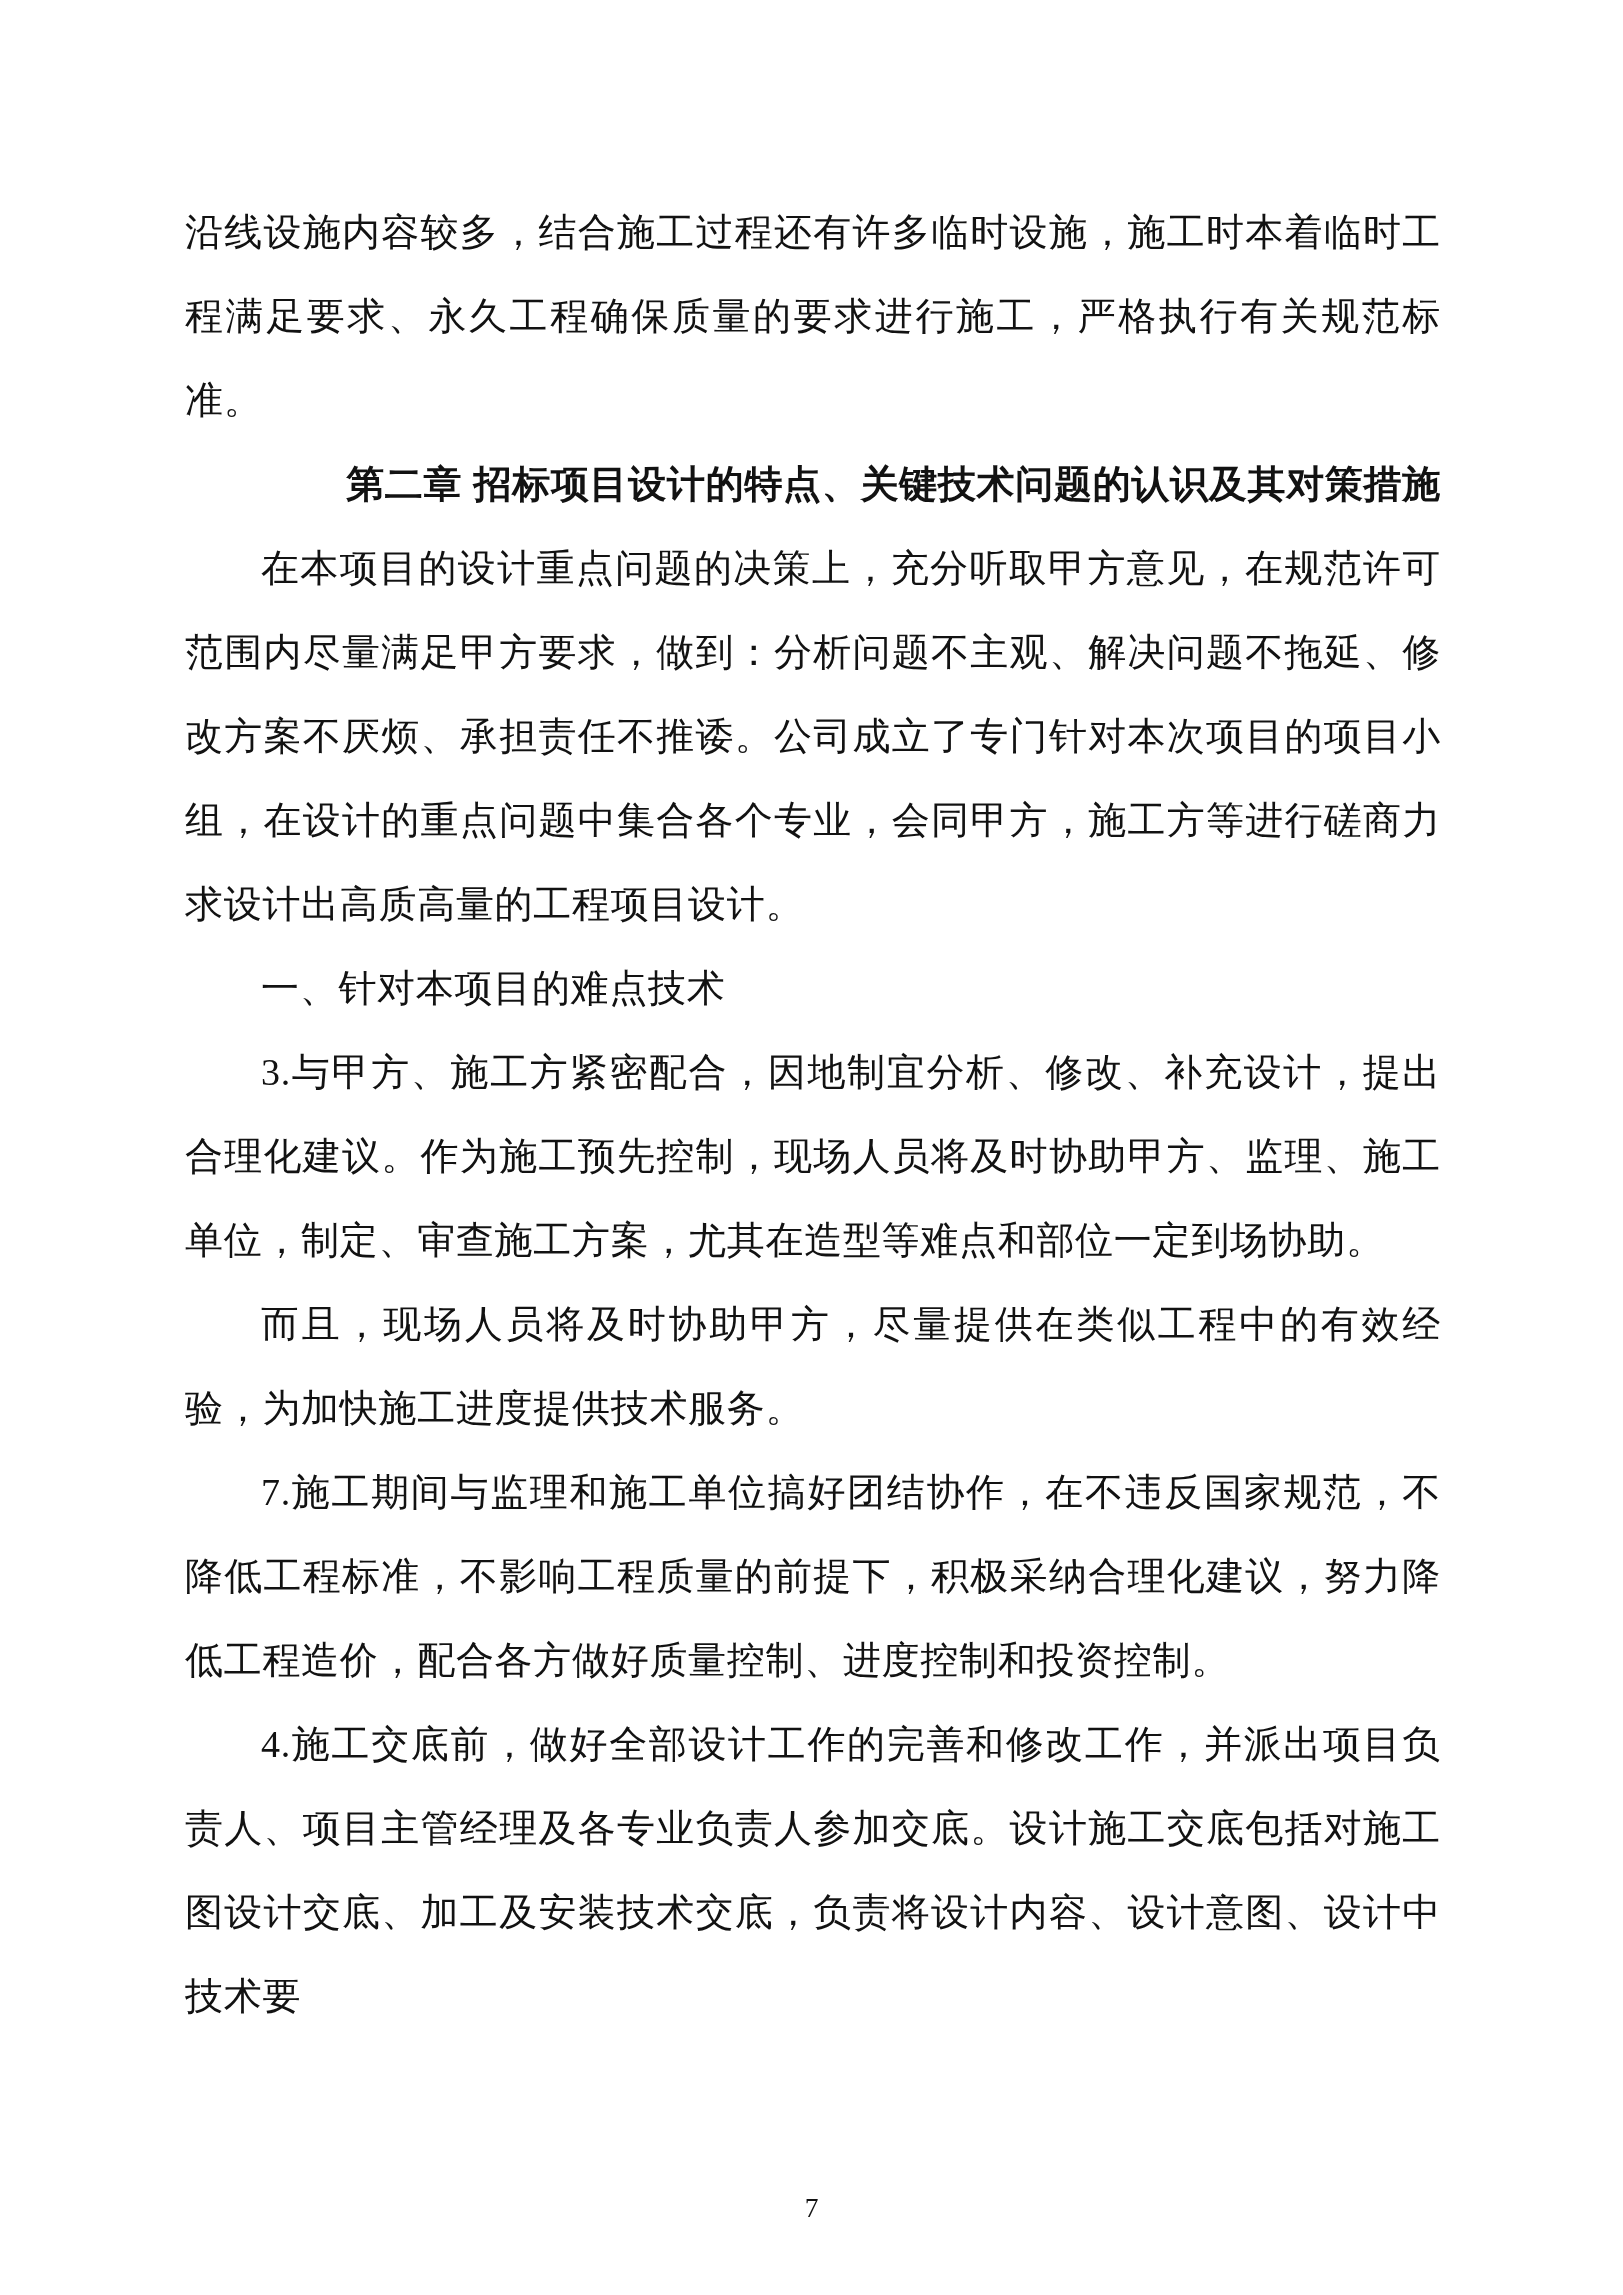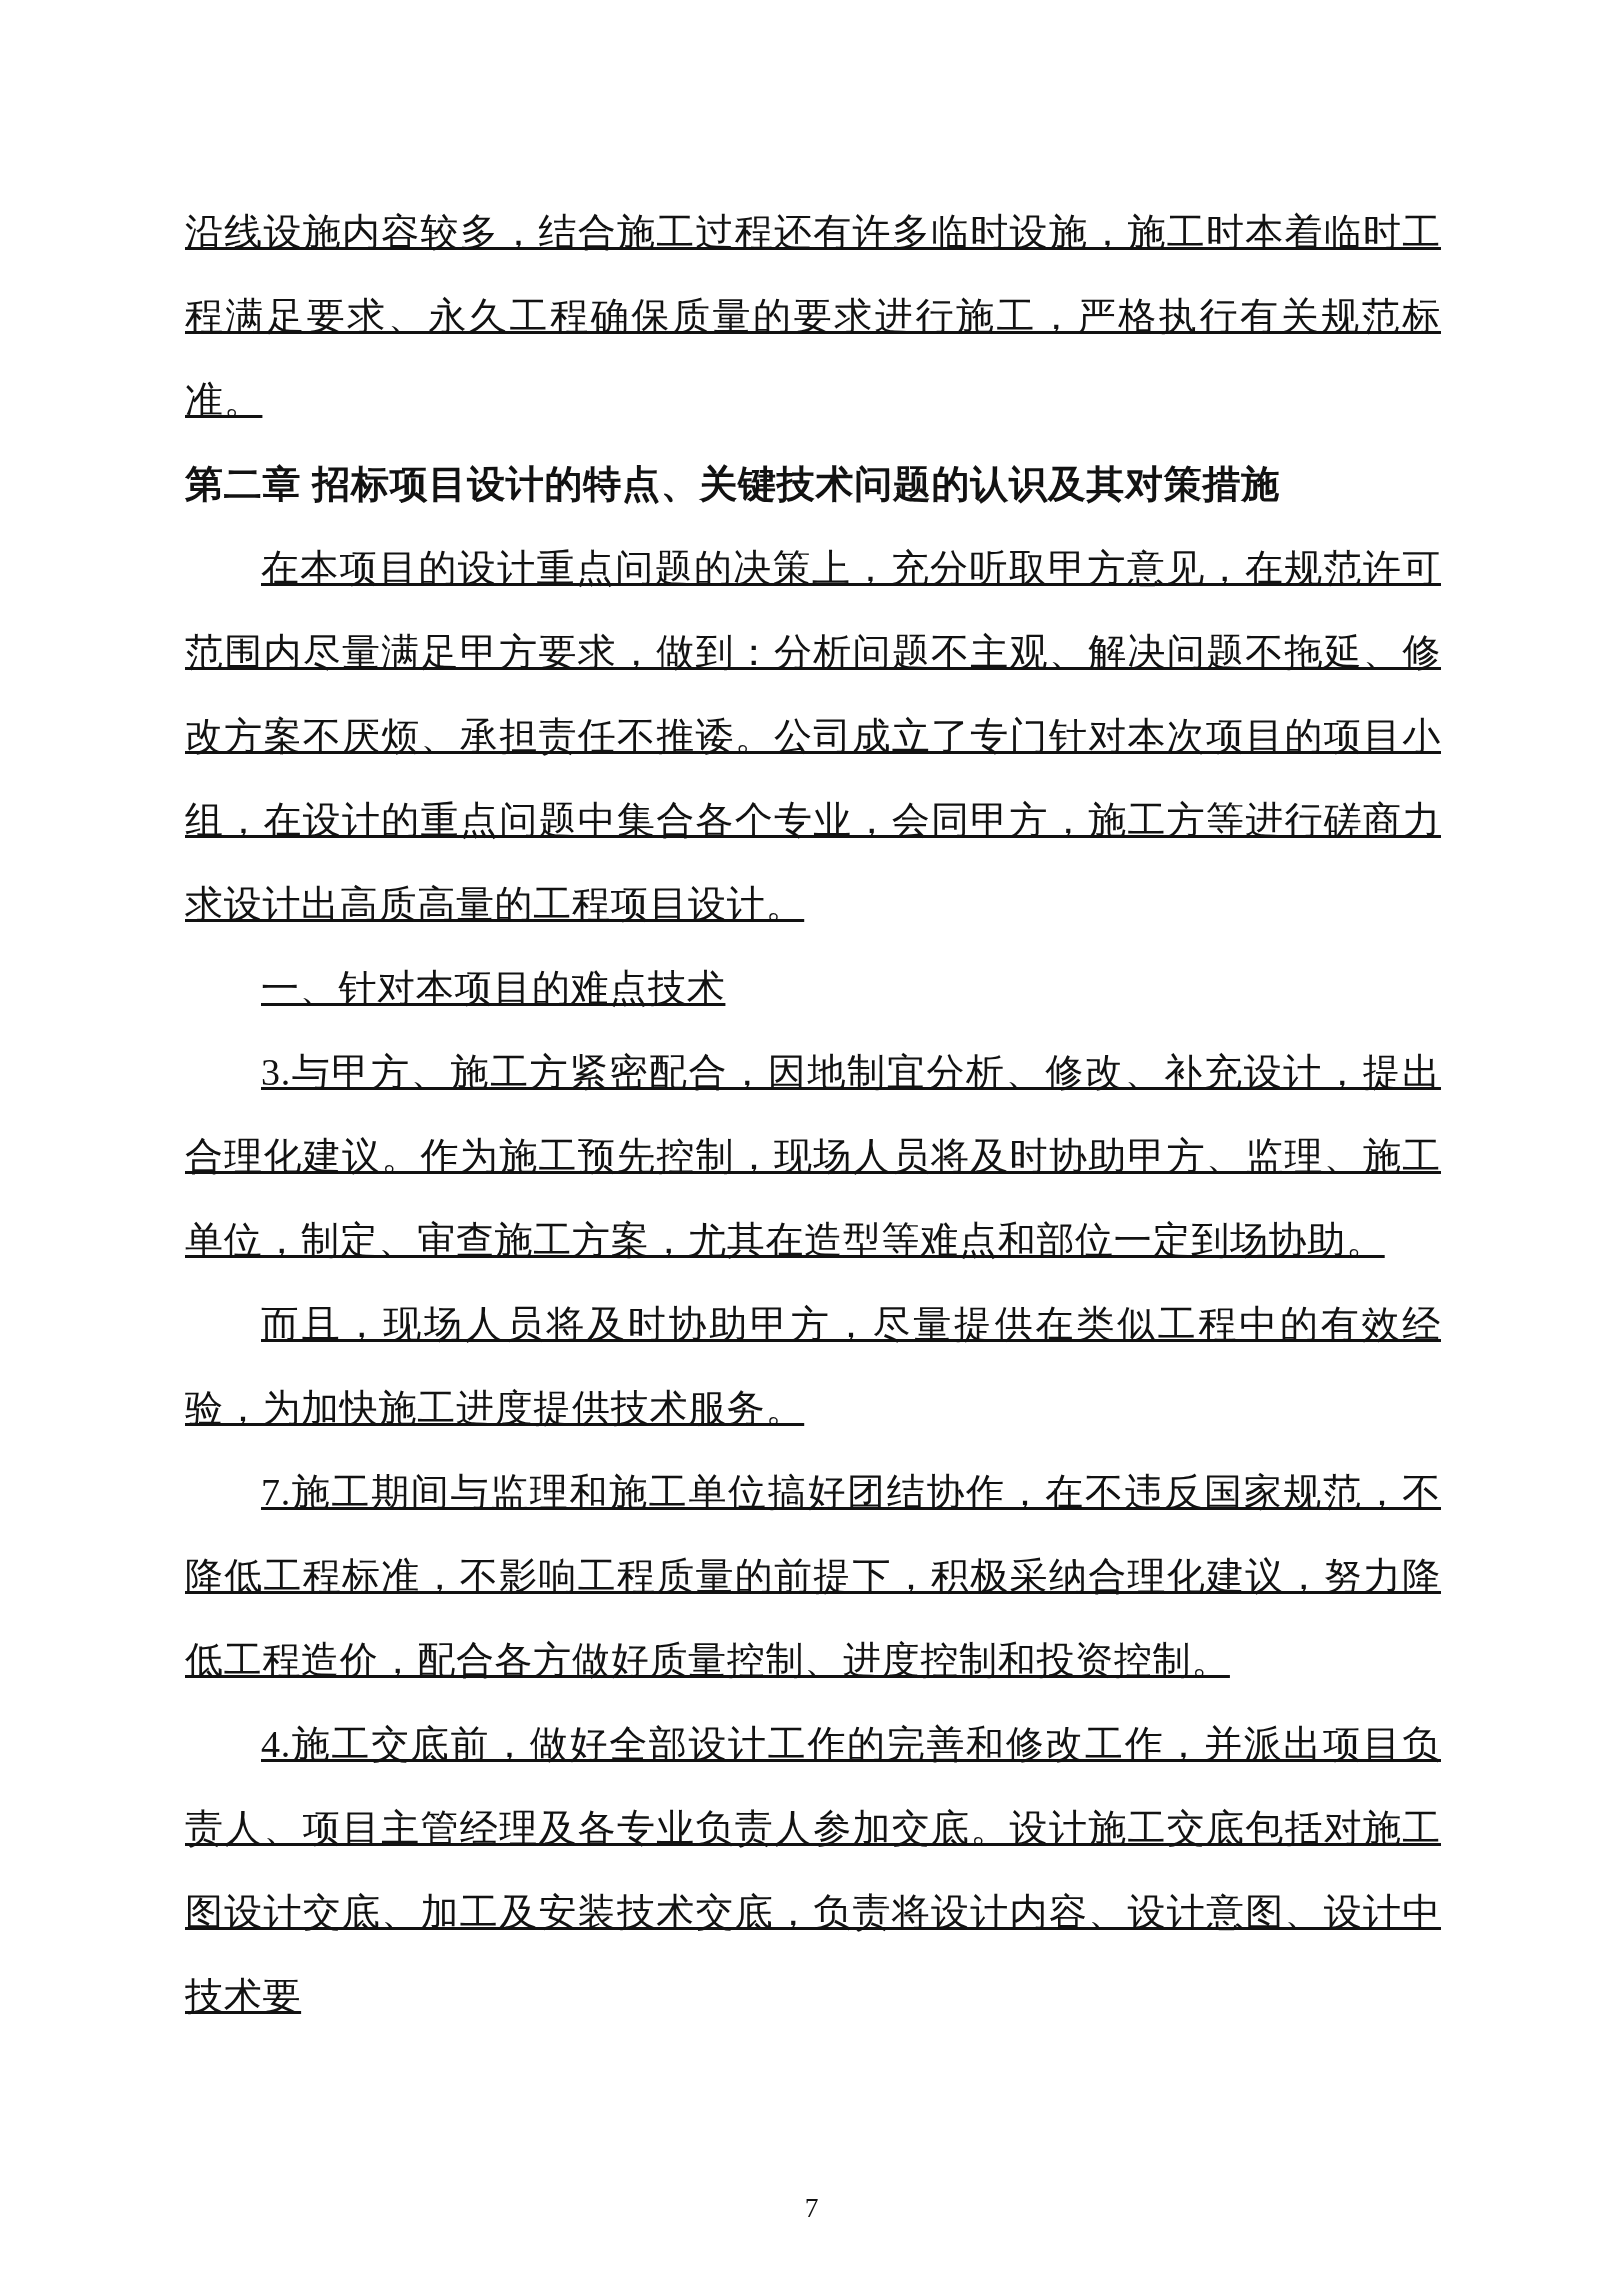--- a/index.html
+++ b/index.html
@@ -22,33 +22,32 @@
     left: 185px;
     right: 182px;
   }
   p.para {
     margin: 0;
     font-size: 38px;
     line-height: 84px;
     text-align: justify;
     text-justify: inter-ideograph;
     letter-spacing: 0.7px;
-    text-decoration: underline;
   }
   p.para.indent {
     text-indent: 2em;
   }
   h2.chapter-heading {
     margin: 0;
     font-size: 38px;
     line-height: 84px;
     font-weight: 700;
     font-family: "Liberation Sans", "DejaVu Sans", sans-serif;
     letter-spacing: 0.7px;
-    text-align: left;
+    text-align: right;
     white-space: nowrap;
   }
   .page-footer {
     position: absolute;
     bottom: 72px;
     left: 0;
     width: 100%;
     text-align: center;
   }
   .page-number {

